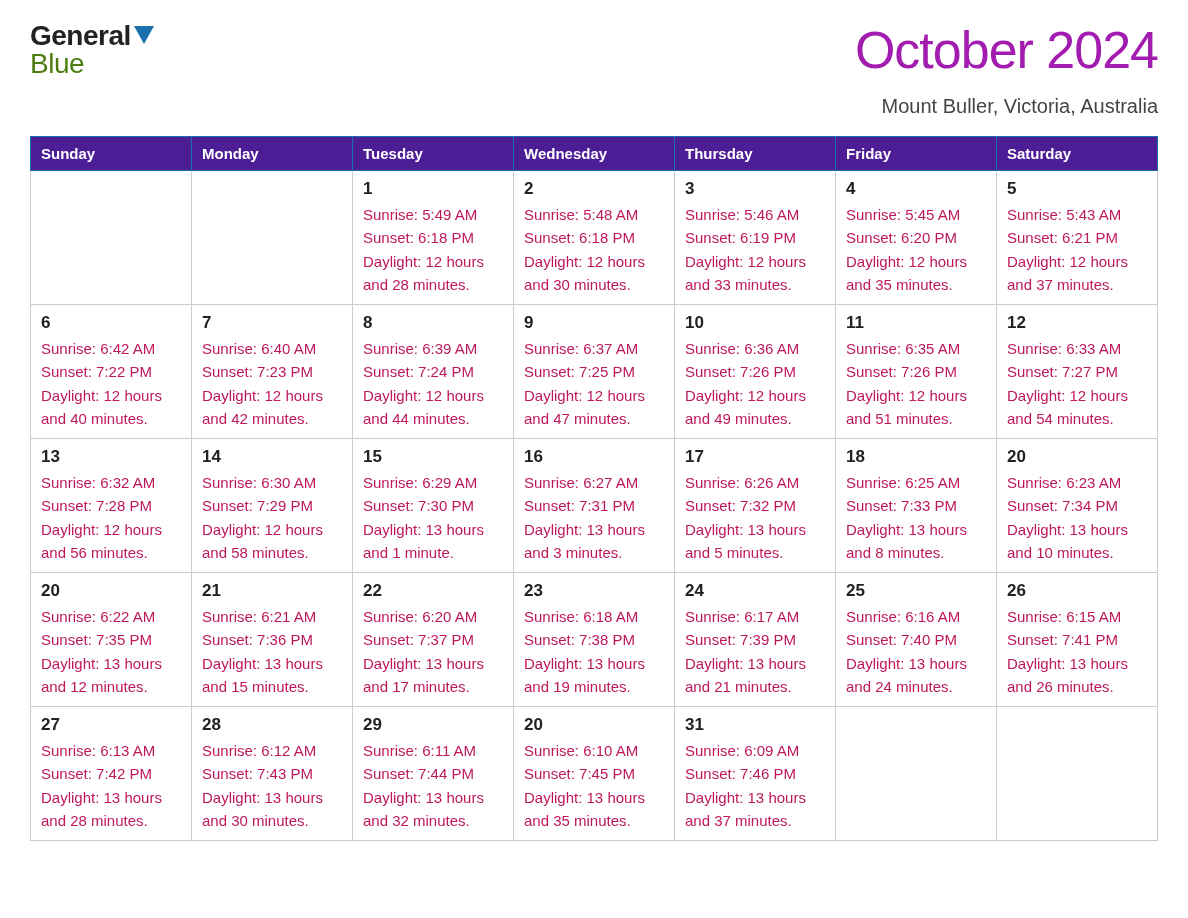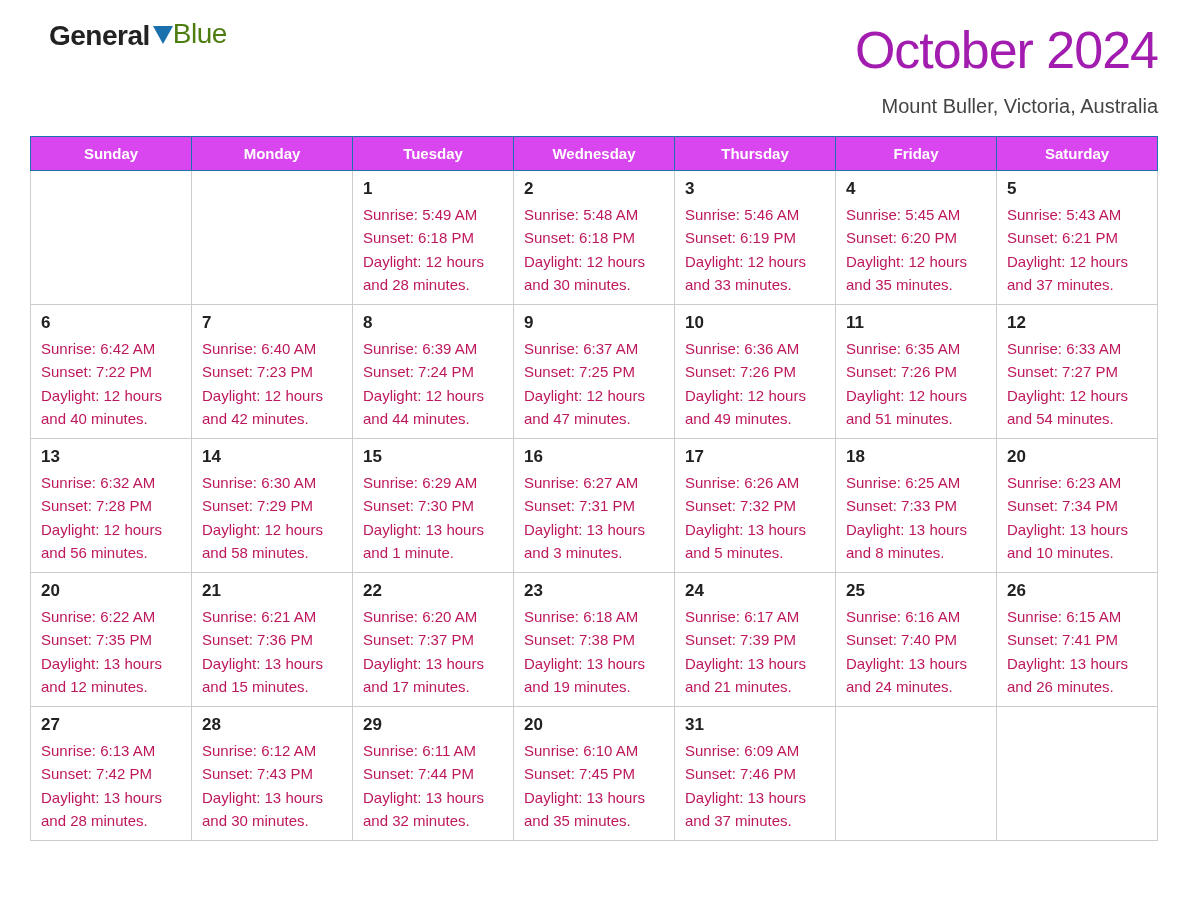--- a/index.html
+++ b/index.html
@@ -54,26 +54,26 @@
       font-weight: 400;
       color: #444;
       margin-top: 15px;
     }
     table {
       width: 100%;
       border-collapse: collapse;
       table-layout: fixed;
     }
     thead tr th {
-      background-color: #d946ef;
+      background-color: #4c1d95;
       color: #fff;
       font-size: 15px;
       font-weight: 600;
       padding: 8px 10px;
-      text-align: center;
+      text-align: left;
       border: 1px solid #1a6fad;
     }
     tbody tr td {
       border: 1px solid #ccc;
       vertical-align: top;
       padding: 8px 10px;
       font-size: 13px;
       color: #222;
       height: 105px;
     }
@@ -90,23 +90,22 @@
       line-height: 1.55;
     }
     tbody tr:nth-child(odd) td {
       background: #fff;
     }
     tbody tr:nth-child(even) td {
       background: #fff;
     }
     .logo-wrapper {
       display: flex;
-      flex-direction: row;
-      align-items: center;
-      margin-left: 19px;
+      flex-direction: column;
+      align-items: flex-start;
     }
     .logo-line1 {
       display: flex;
       align-items: center;
     }
     .logo-line2 {
       display: flex;
       align-items: center;
       margin-top: -4px;
     }

